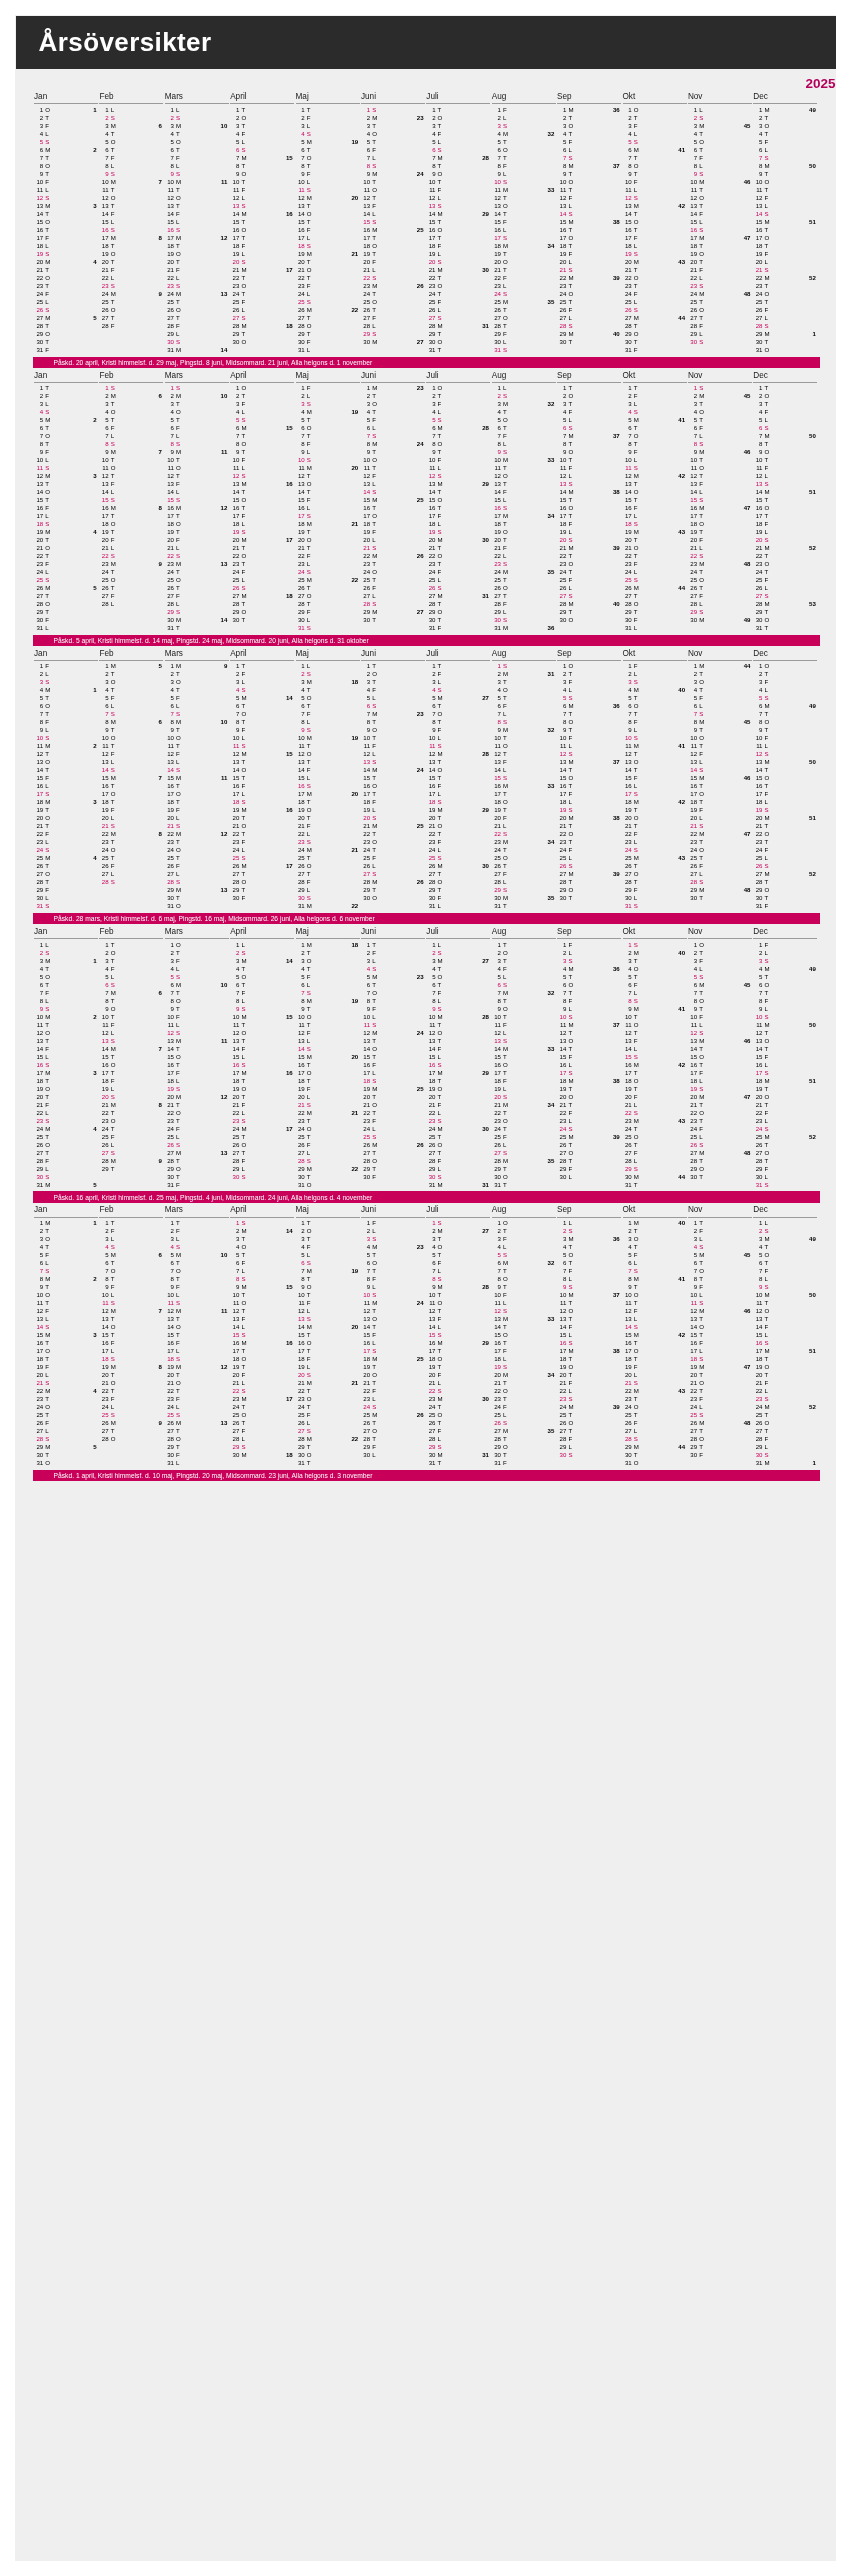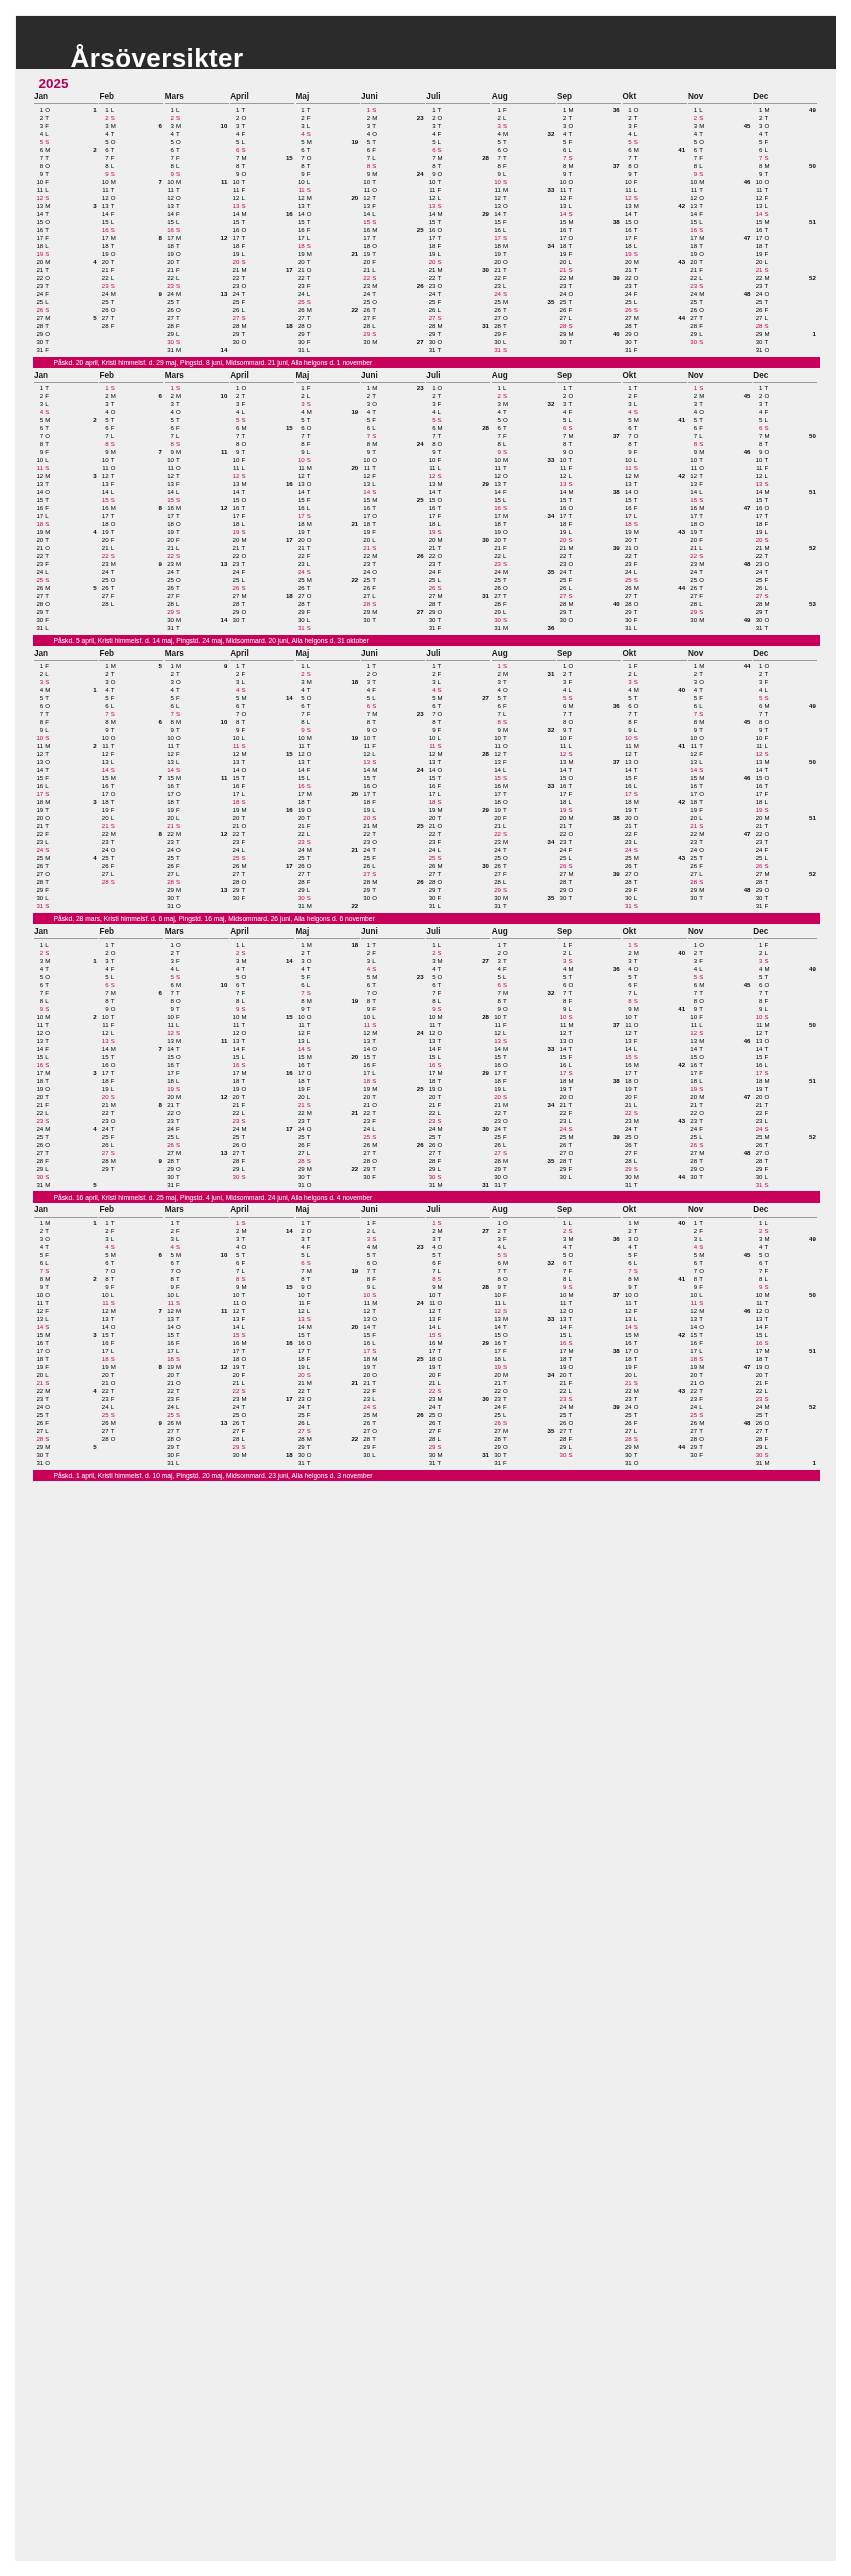--- a/index.html
+++ b/index.html
@@ -1,26 +1,26 @@
 <!DOCTYPE html>
 <html style="font-size:11.4px"><head>
 <meta charset="utf-8">
 <style>
   html,body{margin:0;padding:0;background:#ffffff;}
   body{font-family:"Liberation Sans", sans-serif;}
   .page{width:851px;height:2576px;position:relative;background:#ffffff;}
   .frame{position:absolute;left:0;top:0;width:851px;height:2576px;border:15.6px solid #ffffff;box-sizing:border-box;background:#efefef;}
   .header{position:absolute;left:15.6px;top:15.6px;width:820px;height:53px;background:#2b2b2b;}
-  .header h1{margin:16px;color:#ffffff;font-size:26px;font-weight:bold;line-height:53px;padding-left:39px;letter-spacing:0.4px;}
+  .header h1{margin:0;color:#ffffff;font-size:26px;font-weight:bold;line-height:53px;padding-left:23px;letter-spacing:0.4px;}
   .content{position:absolute;left:15.6px;top:69px;width:820px;}
   .yearblock{position:relative;padding:0 0 2.8px 0;}
-  .yeartitle{color:#b4005a;font-size:13.5px;font-weight:bold;padding:7px 0 1.4px 23px;}
+  .yeartitle{color:#b4005a;font-size:13.5px;font-weight:bold;padding:7px 0 1.4px 23px;text-align:right;}
   .grid{display:flex;padding:0 17px 0 18.4px;}
   .mcol{flex:1 1 0;position:relative;padding-right:1.4px;}
-  .mname{font-size:8.2px;font-weight:bold;color:#1a1a1a;padding-bottom:2.1px;border-bottom:0.7px solid #9a9a9a;margin-bottom:1.4px;}
+  .mname{font-size:8.2px;font-weight:normal;color:#1a1a1a;padding-bottom:2.1px;border-bottom:0.7px solid #9a9a9a;margin-bottom:1.4px;}
   .row{height:8px;line-height:8px;font-size:6.1px;white-space:nowrap;position:relative;}
   .d{display:inline-block;width:9.2px;text-align:right;}
   .dl{display:inline-block;width:8.5px;text-align:left;padding-left:2.1px;}
   .wk{position:absolute;right:1.4px;top:0;font-size:6.1px;color:#000;font-weight:bold;}
   .sun{color:#c8005a;}
   .holidays{background:#c8005a;color:#ffffff;font-size:6.7px;padding:2.1px 0 2.1px 21px;margin:2.8px 15.6px 0 17px;}
 </style>
 </head>
 <body>
 

